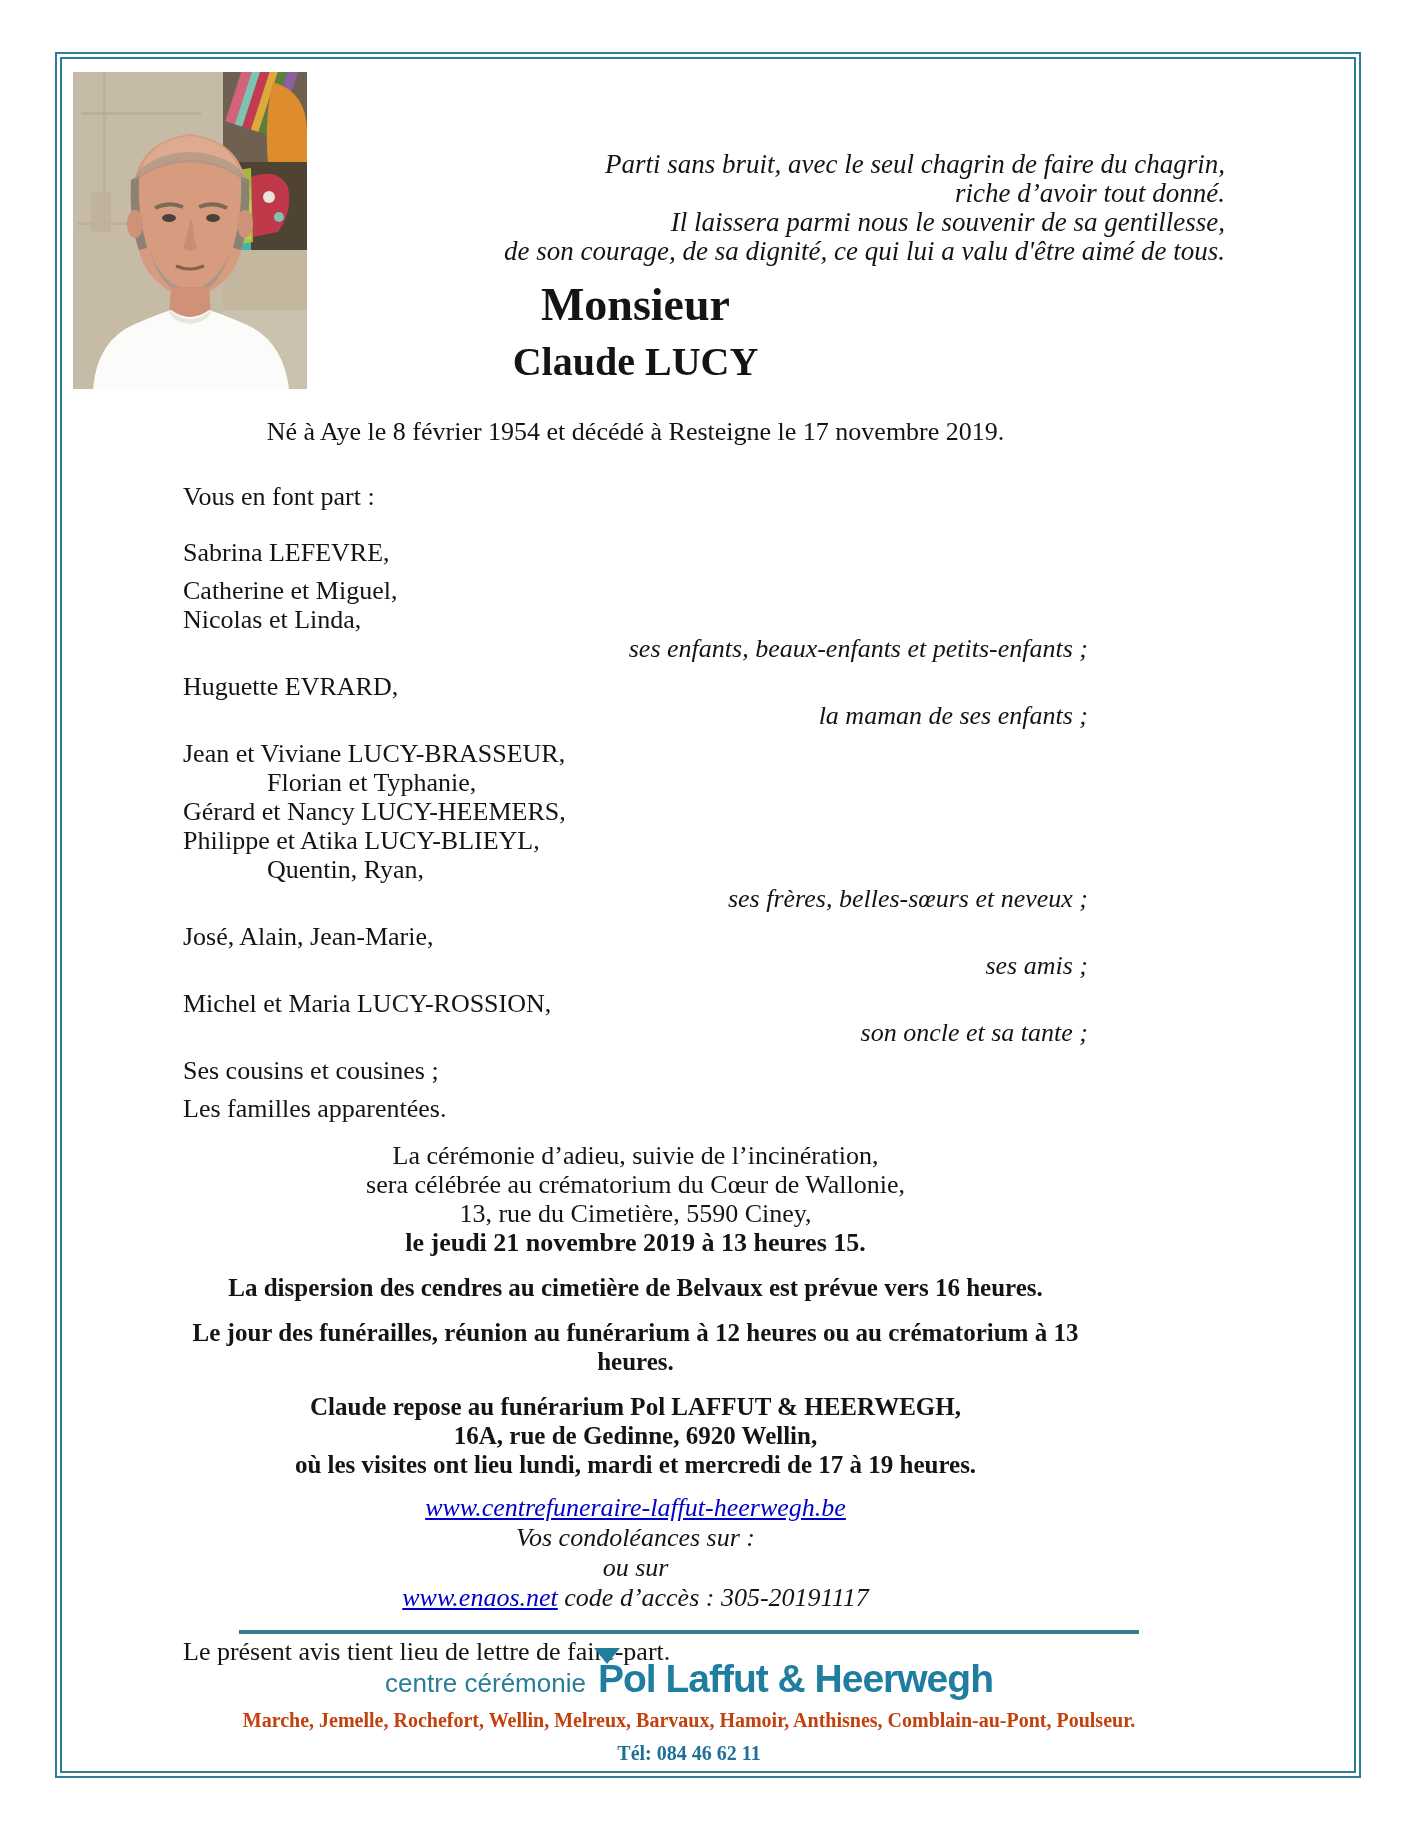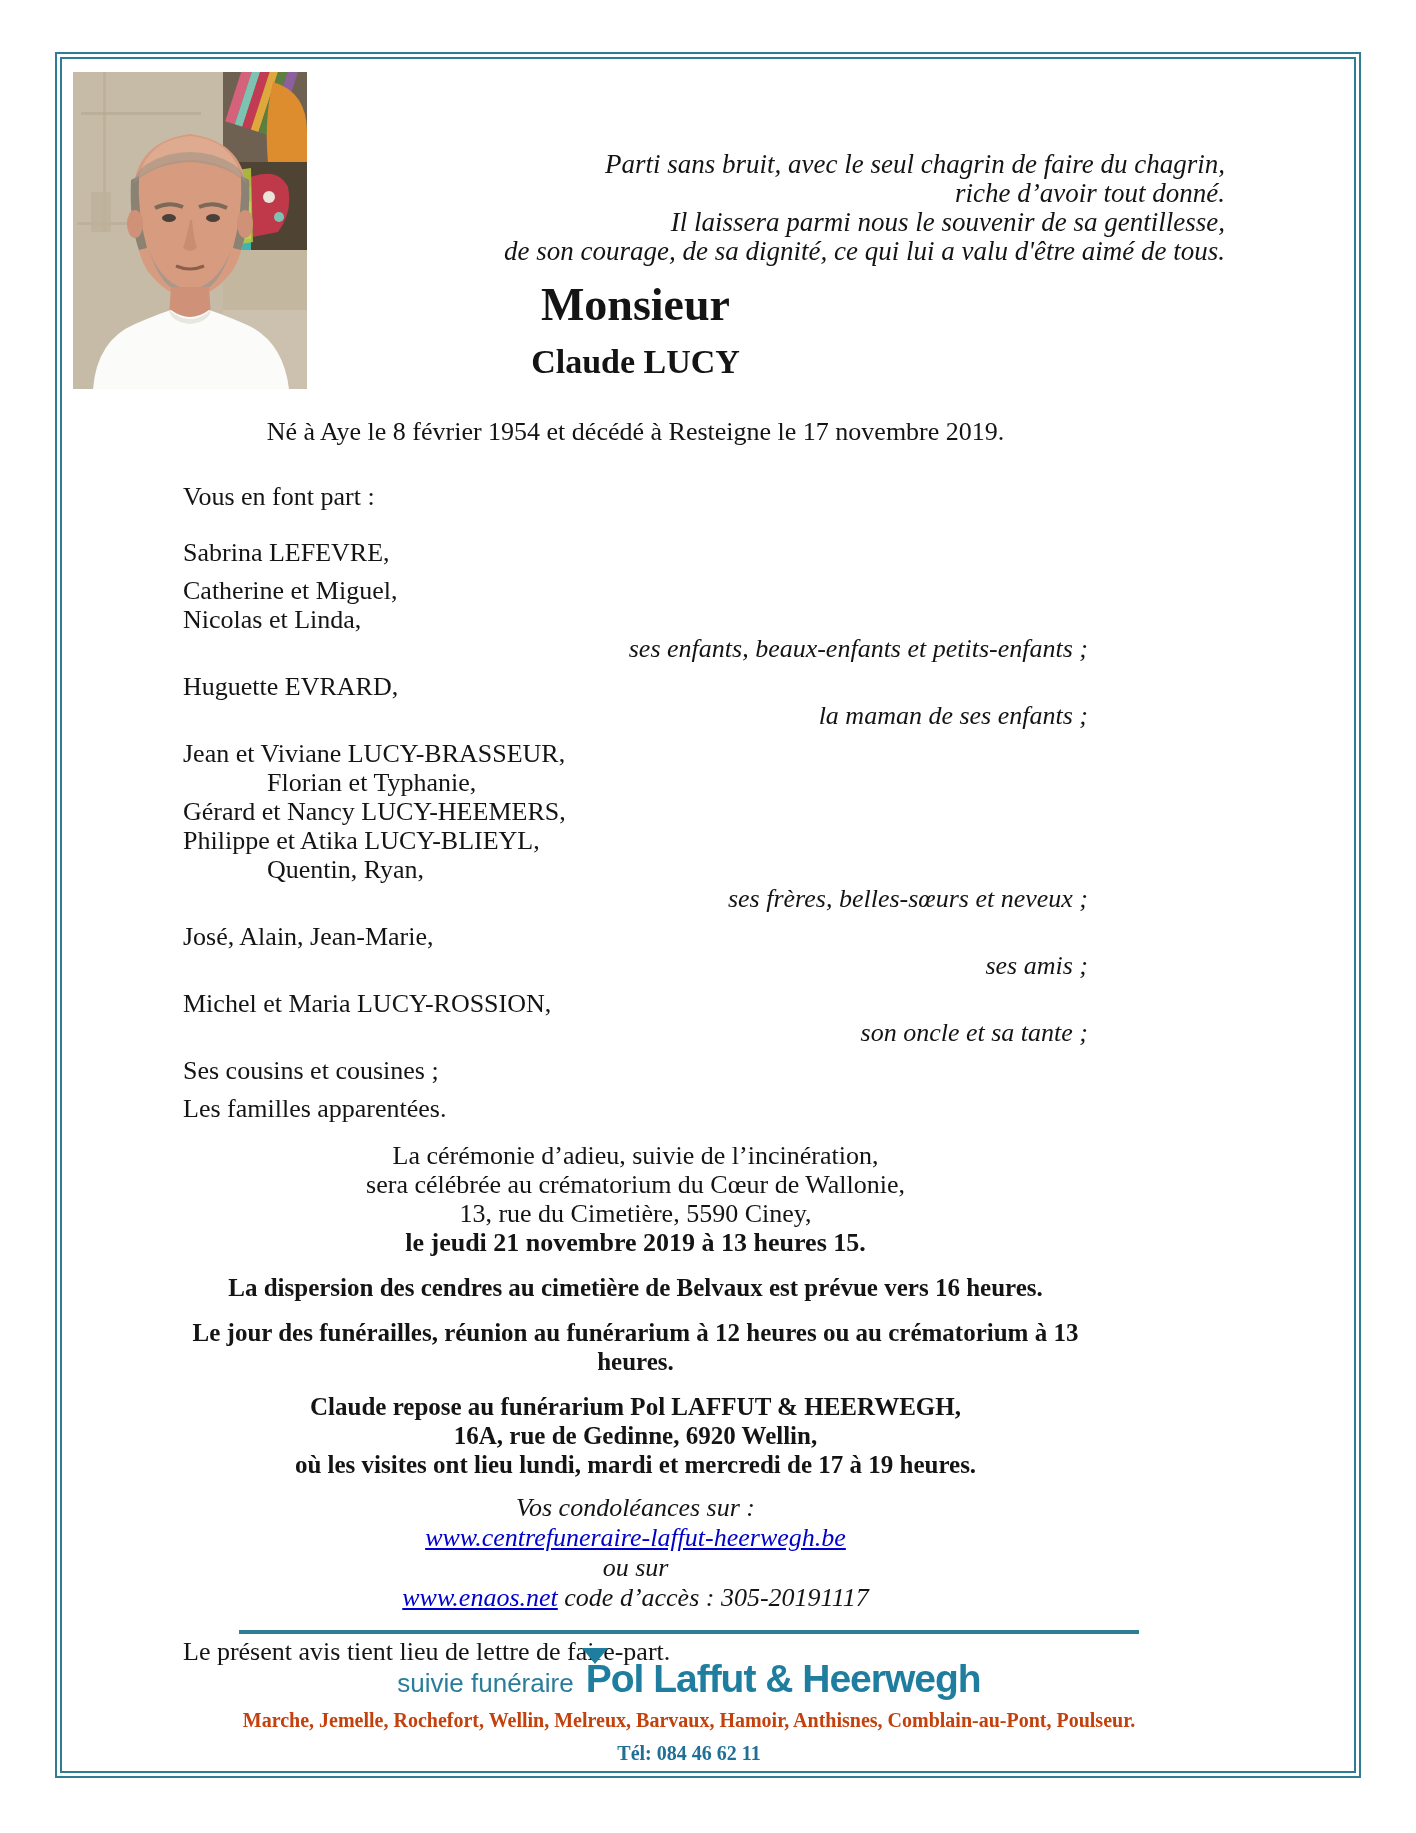--- a/index.html
+++ b/index.html
@@ -11,21 +11,21 @@
   .frame-inner{position:absolute;inset:3px;border:2px solid #2e7d94;}
   .content{position:absolute;inset:0;font-size:26px;line-height:29px;}
   
   .photo{position:absolute;left:16px;top:18px;width:234px;height:317px;overflow:hidden;}
   
   .quote{position:absolute;top:96px;right:134px;text-align:right;
          font-style:italic;font-size:27px;line-height:29px;white-space:nowrap;}
   
   .main{position:absolute;left:112px;top:225px;width:905px;margin-left:14px;}
   .title1{font-weight:bold;font-size:46px;line-height:52px;text-align:center;}
-  .title2{font-weight:bold;font-size:34px;line-height:62px;text-align:center;}
+  .title2{font-weight:bold;font-size:40px;line-height:62px;text-align:center;}
   .birth{margin-top:24px;text-align:center;}
   .intro{margin-top:36px;}
   .family{margin-top:27px;}
   .family>div{min-height:29px;}
   .findent{padding-left:84px;}
   .frole{text-align:right;font-style:italic;}
   .fgap{margin-top:9px;}
   .ceremony{margin-top:18px;text-align:center;}
   .bold{font-weight:bold;}
   .announce{margin-top:16px;text-align:center;font-weight:bold;font-size:25px;font-family:Liberation Serif, serif;}
@@ -163,35 +163,35 @@
       <div class="announce">La dispersion des cendres au cimetière de Belvaux est prévue vers 16 heures.</div>
       <div class="announce">Le jour des funérailles, réunion au funérarium à 12 heures ou au crématorium à 13 heures.</div>
 
       <div class="announce">
         <div>Claude repose au funérarium Pol LAFFUT &amp; HEERWEGH,</div>
         <div>16A, rue de Gedinne, 6920 Wellin,</div>
         <div>où les visites ont lieu lundi, mardi et mercredi de 17 à 19 heures.</div>
       </div>
 
       <div class="condol">
+        <div><span class="link">www.centrefuneraire-laffut-heerwegh.be</span></div>
         <div>Vos condoléances sur :</div>
-        <div><span class="link">www.centrefuneraire-laffut-heerwegh.be</span></div>
         <div>ou sur</div>
         <div>
           <span class="link">www.enaos.net</span><span> code d’accès : 305-20191117</span>
         </div>
       </div>
 
       <div class="closing">Le présent avis tient lieu de lettre de faire-part.</div>
     </div>
 
     <div class="footer">
       <div class="rule"></div>
       <div class="brandrow">
-        <span class="brand-prefix">suivie funéraire</span>
+        <span class="brand-prefix">centre cérémonie</span>
         <span class="brand-name">
           <span class="tri"></span><span>Pol Laffut &amp; Heerwegh</span>
         </span>
       </div>
       <div class="towns">Marche, Jemelle, Rochefort, Wellin, Melreux, Barvaux, Hamoir, Anthisnes, Comblain-au-Pont, Poulseur.</div>
       <div class="tel">Tél: 084 46 62 11</div>
     </div>
 
   </div>
 </div>

